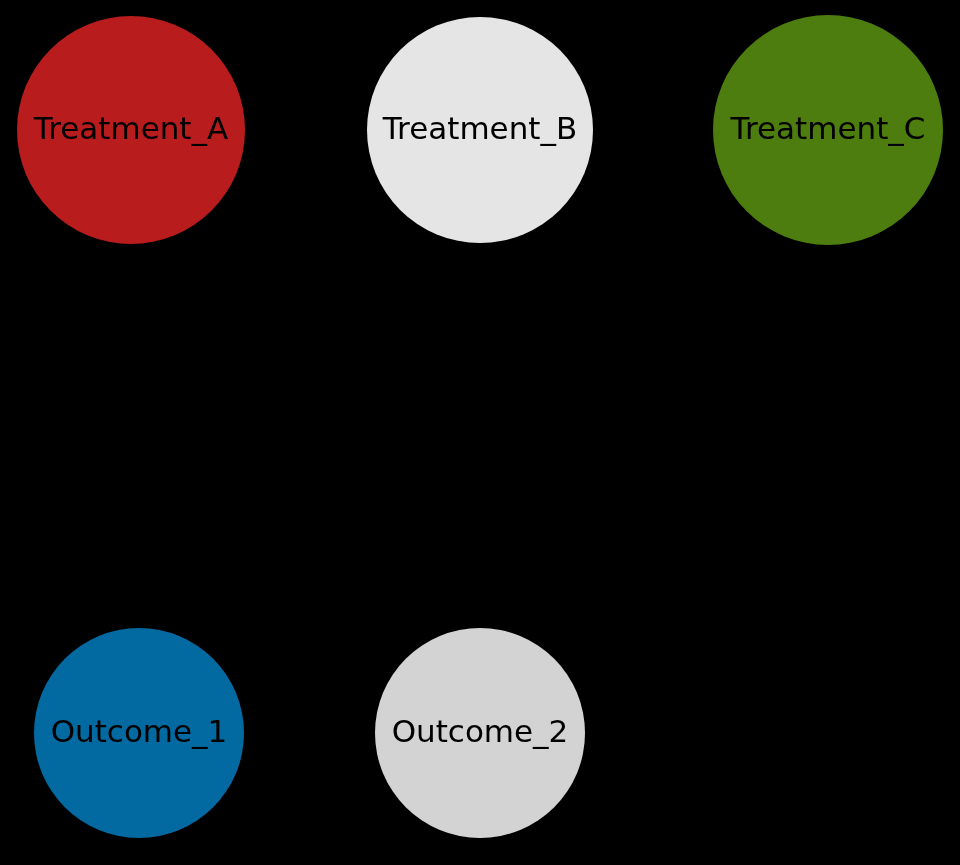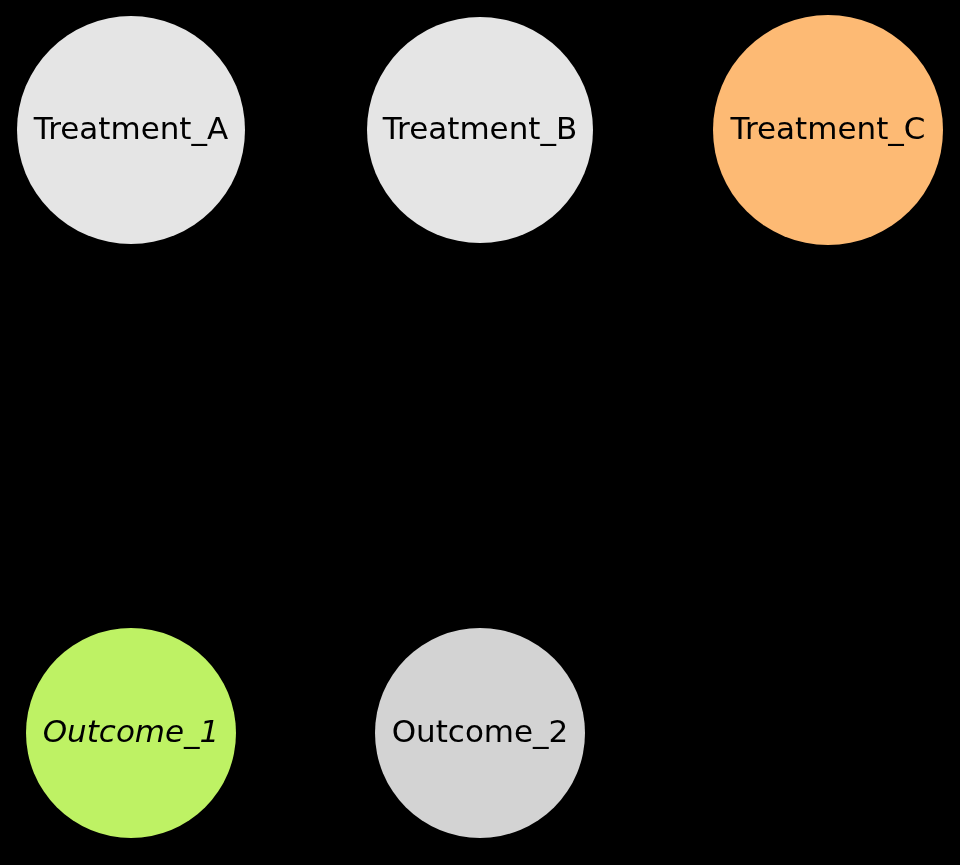--- a/index.html
+++ b/index.html
@@ -31,33 +31,33 @@
     white-space: nowrap;
     
     transform: translateY(-2px);
   }
 </style>
 </head>
 <body style="background: rgb(0, 0, 0);">
 
 <div class="canvas">
 
-  <div class="node" style="left: 17px; top: 16px; width: 228px; height: 228px; background: #e5e5e5; color: rgb(0, 0, 0);">
+  <div class="node" style="left: 17px; top: 16px; width: 228px; height: 228px; background: #b91c1c; color: rgb(0, 0, 0);">
     <span class="node-label">Treatment_A</span>
   </div>
 
   <div class="node" style="left: 367px; top: 17px; width: 226px; height: 226px; background: #e5e5e5; color: rgb(0, 0, 0);">
     <span class="node-label">Treatment_B</span>
   </div>
 
-  <div class="node" style="left: 713px; top: 15px; width: 230px; height: 230px; background: #fdba74; color: rgb(0, 0, 0);">
+  <div class="node" style="left: 713px; top: 15px; width: 230px; height: 230px; background: #4d7c0f; color: rgb(0, 0, 0);">
     <span class="node-label">Treatment_C</span>
   </div>
 
-  <div class="node" style="left: 26px; top: 628px; width: 210px; height: 210px; background: #bef264; color: rgb(0, 0, 0); font-style: italic;">
+  <div class="node" style="left: 34px; top: 628px; width: 210px; height: 210px; background: #0369a1; color: rgb(0, 0, 0);">
     <span class="node-label">Outcome_1</span>
   </div>
 
   <div class="node" style="left: 375px; top: 628px; width: 210px; height: 210px; background: rgb(211, 211, 211); color: rgb(0, 0, 0); text-align: right;">
     <span class="node-label">Outcome_2</span>
   </div>
 
 
 </div>
 

